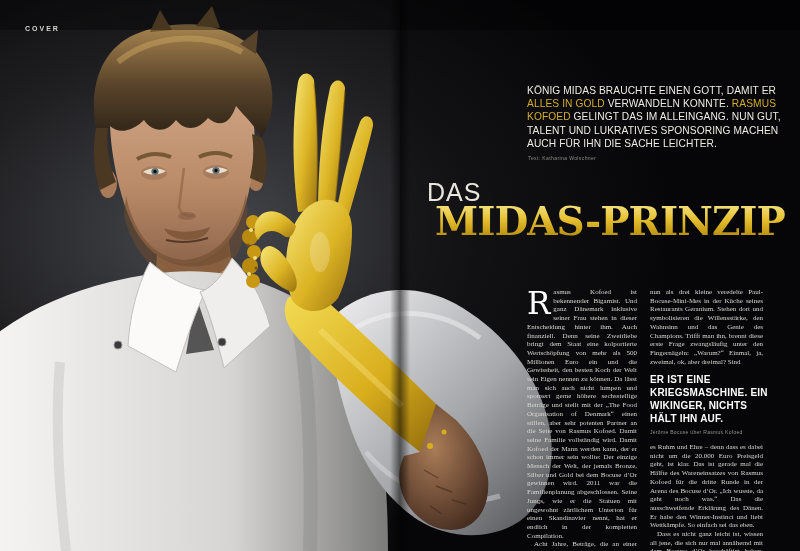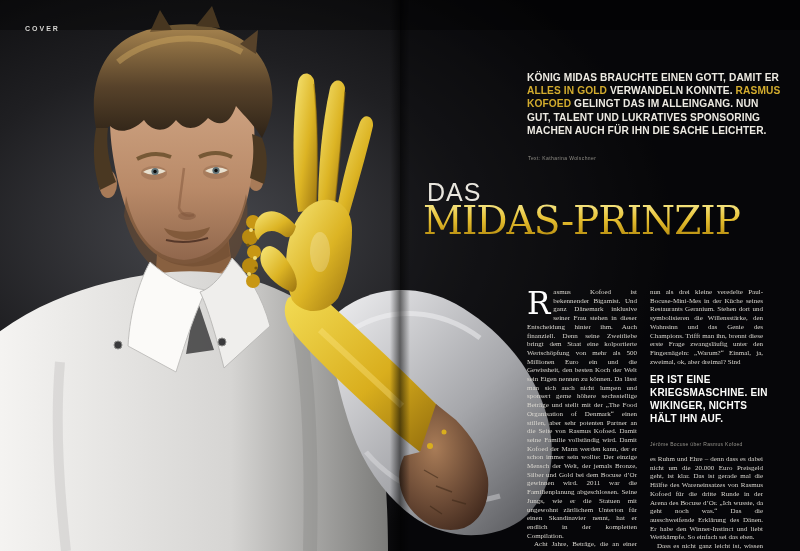--- a/index.html
+++ b/index.html
@@ -3,41 +3,41 @@
 <meta charset="utf-8">
 <style>
   html,body{margin:0;padding:0;background:#000;}
   #spread{position:relative;width:800px;height:551px;overflow:hidden;background:#060607;
           font-family:"Liberation Sans",sans-serif;}
   #spread svg{position:absolute;left:0;top:0;}
 
   .cover-label{position:absolute;left:25px;top:25px;font-size:7px;font-weight:700;
     letter-spacing:2px;color:#d6d5d2;}
 
-  .intro{position:absolute;left:527px;top:71px;width:254px;font-size:10.2px;font-weight:700;
+  .intro{position:absolute;left:527px;top:84px;width:254px;font-size:10.2px;font-weight:400;
     line-height:13.2px;letter-spacing:.1px;color:#edeae2;}
   .intro .gold{color:#d3ac2e;}
   .intro-byline{position:absolute;left:528px;top:155px;font-size:5px;letter-spacing:.4px;color:#8f8d86;}
 
   .kicker{position:absolute;left:427px;top:178px;font-size:25px;font-weight:400;
     letter-spacing:1px;color:#e9e6de;}
-  .headline{position:absolute;left:423px;top:198px;font-family:"DejaVu Serif",serif;
-    font-weight:400;font-size:39px;letter-spacing:-1px;line-height:46px;
+  .headline{position:absolute;left:435px;top:198px;font-family:"DejaVu Serif",serif;
+    font-weight:700;font-size:39px;letter-spacing:-1px;line-height:46px;
     background:linear-gradient(#f7ec96 5%,#e7c133 45%,#caa01a 70%,#9d7a0c 100%);
     -webkit-background-clip:text;background-clip:text;color:transparent;}
 
   .bodycol{position:absolute;top:288px;font-family:"Liberation Serif",serif;font-size:7px;
     line-height:8.7px;color:#d9d6cf;text-align:justify;}
   #col1{left:527px;width:110px;}
   #col2{left:650px;width:113px;}
   .bodycol p{margin:0;}
   .p-indent{text-indent:7px;}
   .dropcap{float:left;font-family:"DejaVu Serif",serif;font-size:31px;line-height:27px;
     padding:2px 3px 0 0;color:#ffffff;}
-  .pullquote{margin:7px 0 15px;font-family:"Liberation Sans",sans-serif;font-weight:700;
+  .pullquote{margin:7px 0 3px;font-family:"Liberation Sans",sans-serif;font-weight:700;
     font-size:10px;line-height:13px;letter-spacing:.2px;color:#fdfdfb;width:124px;text-align:left;}
   .pq-attr{margin:0 0 6px;font-family:"Liberation Sans",sans-serif;font-size:5px;
     letter-spacing:.3px;color:#93918a;text-align:left;}
 </style>
 </head>
 <body>
 
 <div id="spread">
 
   <svg width="800" height="551" viewBox="0 0 800 551">

